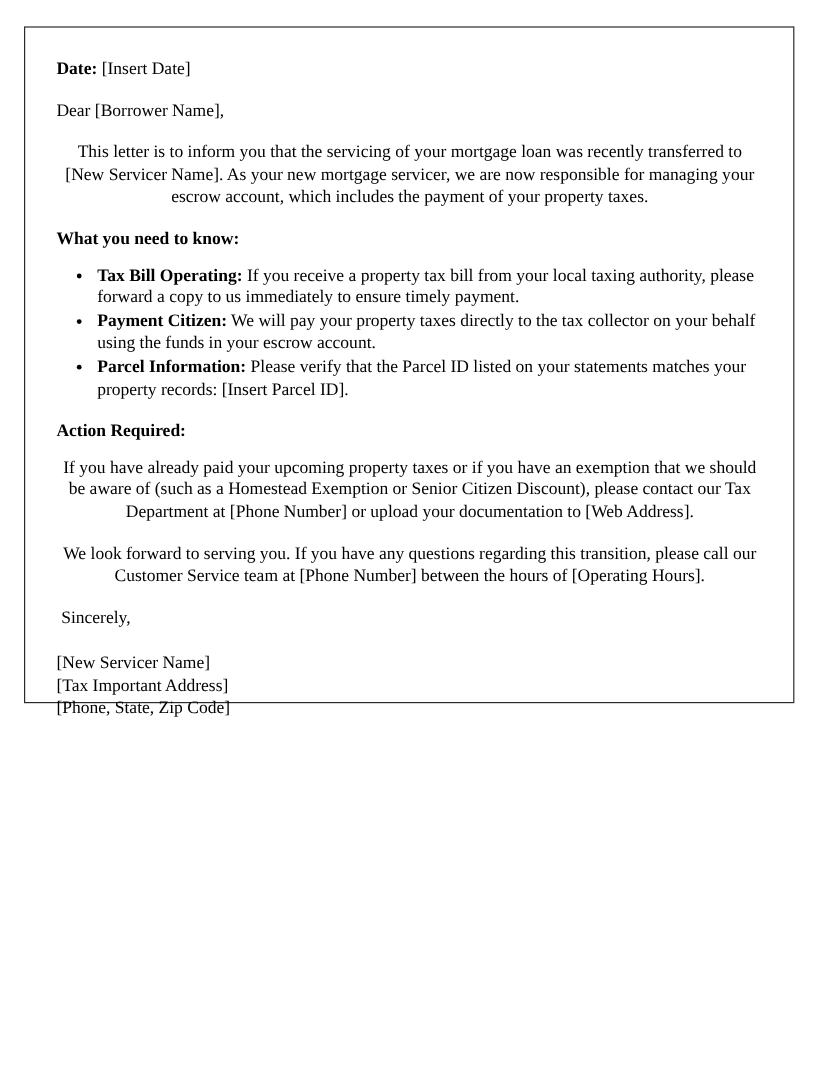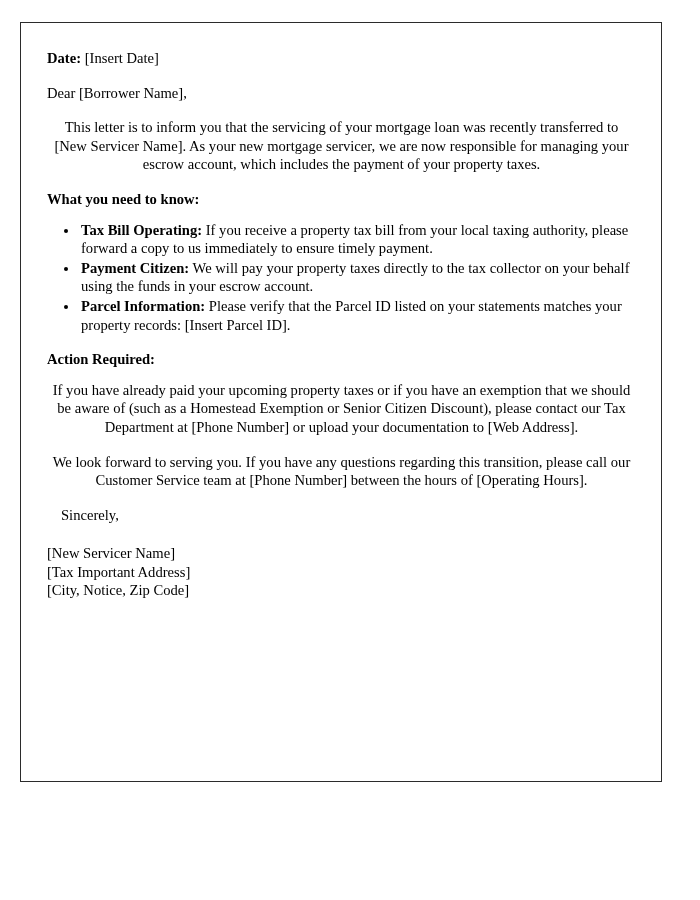--- a/index.html
+++ b/index.html
@@ -13,21 +13,21 @@
     font-family: "Liberation Serif", "DejaVu Serif", serif;
     color: #000000;
     overflow: hidden;
   }
 
   .page-frame {
     position: absolute;
     left: 20px;
     top: 22px;
     width: 642px;
-    height: 760px;
+    height: 564px;
     border: 1.5px solid #2b2b2b;
     box-sizing: border-box;
     background: #ffffff;
   }
 
   .letter-body {
     padding: 26px 25px 0 26px;
     font-size: 14.6px;
     line-height: 18.6px;
   }
@@ -64,21 +64,21 @@
   .sig-block {
     margin: 0;
     line-height: 18.6px;
   }
 
   .sig-line {
     margin: 0;
   }
 
   .closing {
-    margin: 0 0 20px 14px;
+    margin: 0 0 20px 4px;
   }
 </style>
 </head>
 <body>
 
 <div class="page-frame">
   <div class="letter-body">
 
     <p class="line-block">
       <span class="lead">Date:</span>
@@ -108,17 +108,17 @@
 
     <p class="para">If you have already paid your upcoming property taxes or if you have an exemption that we should be aware of (such as a Homestead Exemption or Senior Citizen Discount), please contact our Tax Department at [Phone Number] or upload your documentation to [Web Address].</p>
 
     <p class="para">We look forward to serving you. If you have any questions regarding this transition, please call our Customer Service team at [Phone Number] between the hours of [Operating Hours].</p>
 
     <p class="closing">Sincerely,</p>
 
     <div class="sig-block">
       <p class="sig-line">[New Servicer Name]</p>
       <p class="sig-line">[Tax Important Address]</p>
-      <p class="sig-line">[City, Notice, Zip Code]</p>
+      <p class="sig-line">[Phone, State, Zip Code]</p>
     </div>
 
   </div>
 </div>
 
 </body></html>

